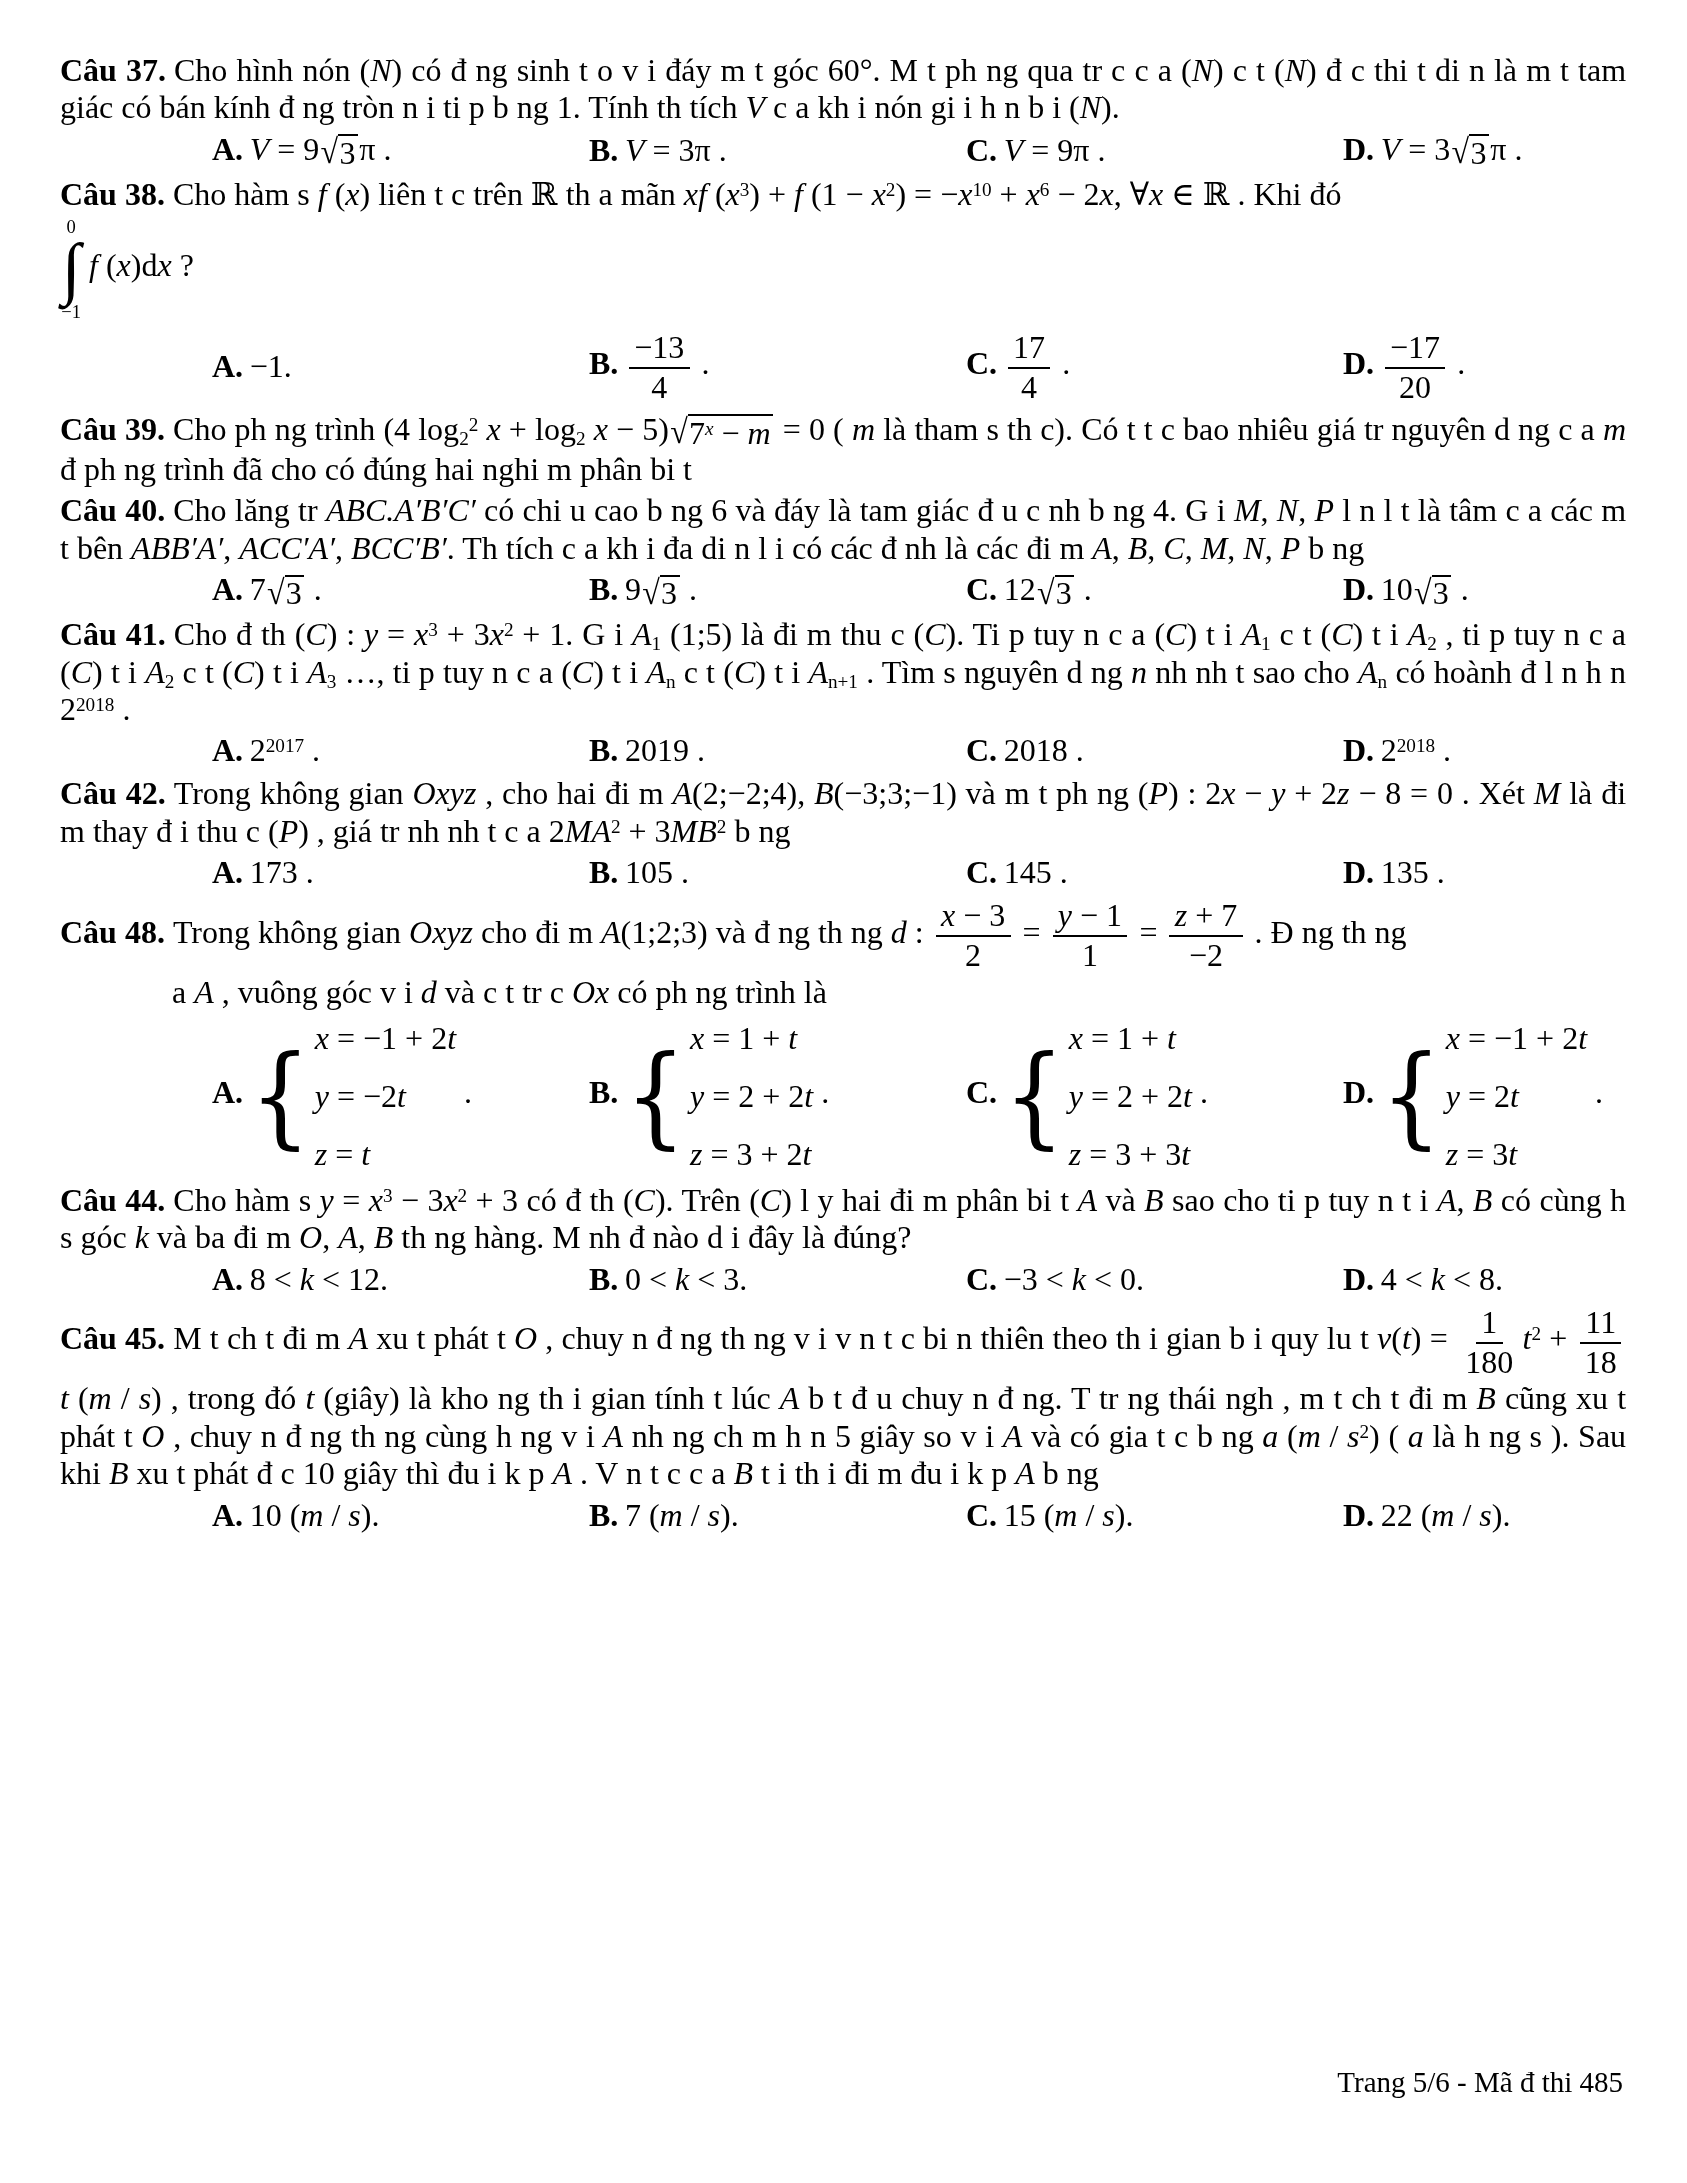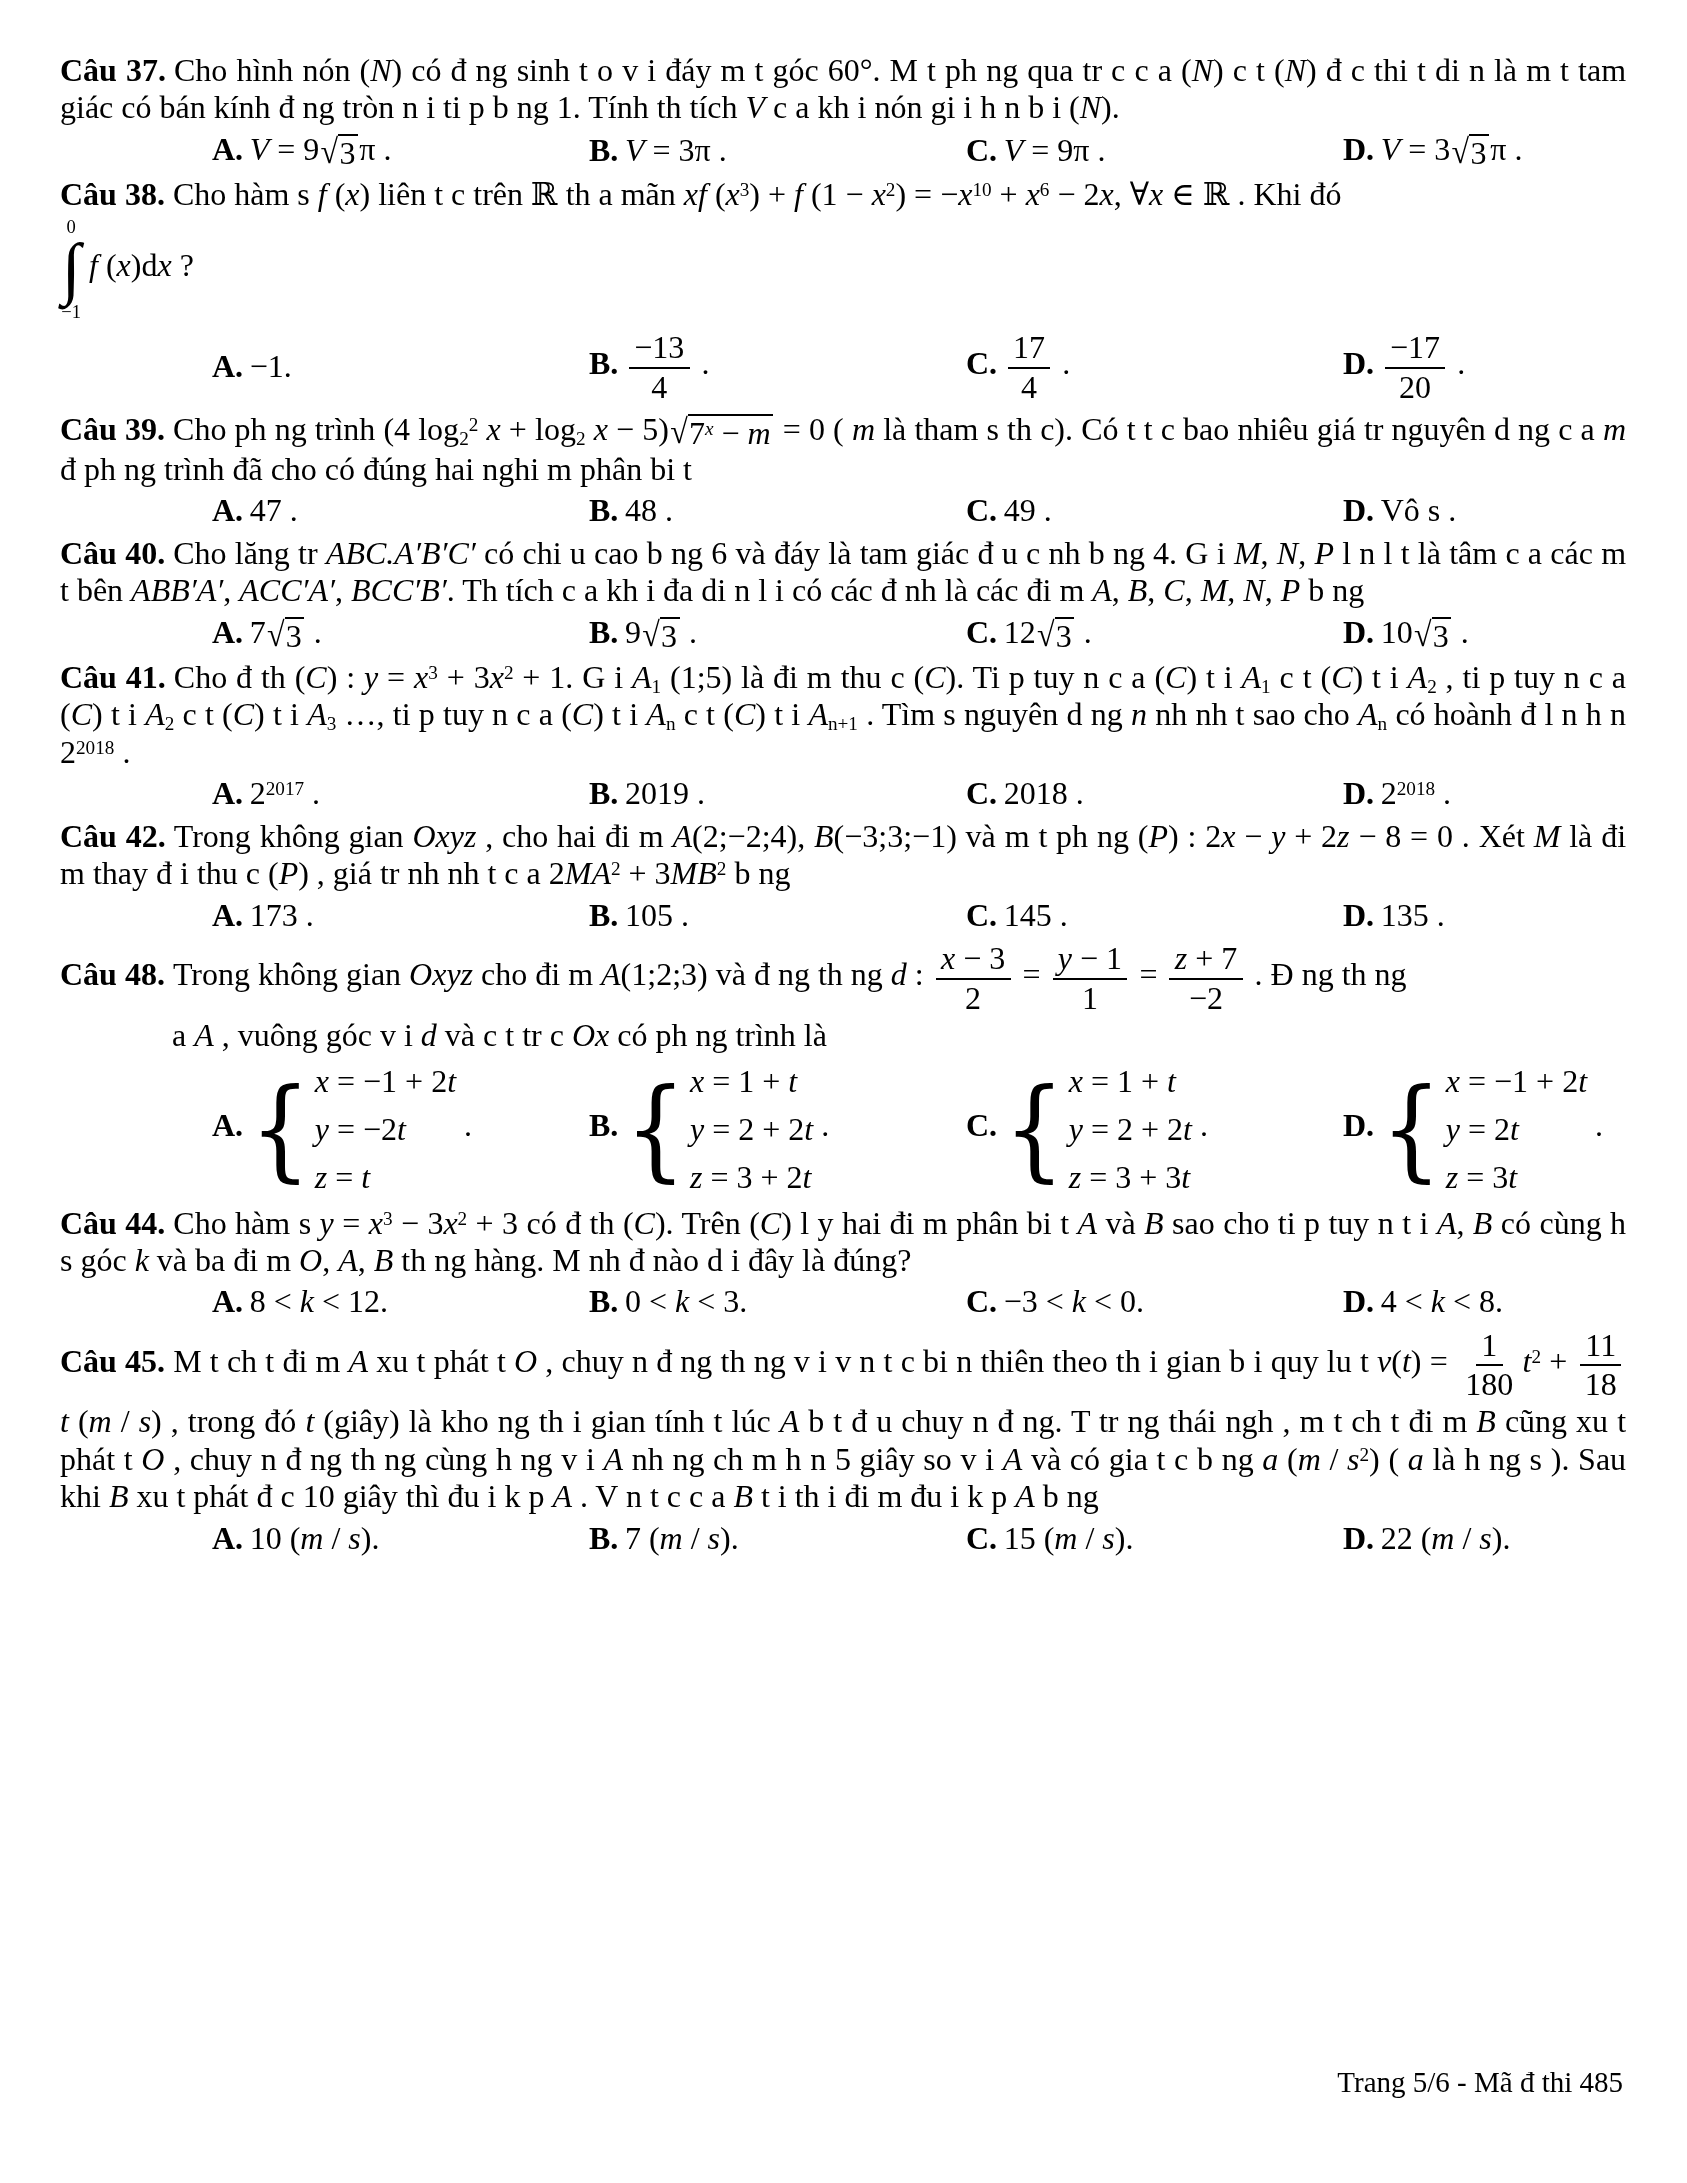--- a/index.html
+++ b/index.html
@@ -41,21 +41,21 @@
   .frac .den { display: block; padding: 2px 5.3px 0; }
   .sqrt { display: inline-flex; align-items: flex-start; vertical-align: middle; margin: 0 1.3px; line-height: 1.1; }
   .sqrt .radical { line-height: 1.05; transform: scaleY(1.08); transform-origin: top; }
   .sqrt .radicand { border-top: 2px solid #000; padding: 0.7px 2.6px 0 1.3px; line-height: 1.05; }
   .cases { display: inline-flex; align-items: center; vertical-align: middle; text-align: left; margin: 2.6px 0; }
   .cases-brace {
     font-family: "DejaVu Serif", serif;
     font-size: 300%; font-weight: 400; line-height: 1;
     margin-right: 4px; transform: scaleY(1.15); transform-origin: center;
   }
-  .cases-col { display: inline-flex; flex-direction: column; align-items: flex-start; gap: 8px; line-height: 1.25; }
+  .cases-col { display: inline-flex; flex-direction: column; align-items: flex-start; gap: 18px; line-height: 1.25; }
   .bigint { display: inline-flex; flex-direction: column; align-items: center; vertical-align: middle; line-height: 1; margin: 2.6px 8px 2.6px 1.3px; }
   .bigint .lim { font-size: 58%; line-height: 1.15; }
   .bigint .sym { font-size: 215%; line-height: 0.92; }
   .tab { display: inline-block; width: 112px; }
   .page-footer { position: absolute; right: 64px; bottom: 83px; font-size: 29px; }
 </style>
 </head>
 <body>
 
 <div class="page">
@@ -103,29 +103,20 @@
                 <span class="den">20</span>
               </span> .</span></div>
 </div>
   </section>
 
   <section class="question">
     <p class="q-body"><strong class="q-label">Câu 39.</strong><span class="q-text">Cho ph ng trình (4 log<sub>2</sub><sup>2</sup> <span class="mi">x</span> + log<sub>2</sub> <span class="mi">x</span> − 5)<span class="sqrt">
               <span class="radical">√</span>
               <span class="radicand">7<sup><span class="mi">x</span></sup> − <span class="mi">m</span></span>
             </span> = 0 ( <span class="mi">m</span> là tham s  th c). Có t t c  bao nhiêu giá tr  nguyên d ng c a <span class="mi">m</span> đ  ph ng trình đã cho có đúng hai nghi m phân bi t</span></p>
-    <div class="options">
-  <div class="option"><strong class="opt-label">A.</strong><span class="opt-text">47 .</span></div>
-
-  <div class="option"><strong class="opt-label">B.</strong><span class="opt-text">48 .</span></div>
-
-  <div class="option"><strong class="opt-label">C.</strong><span class="opt-text">49 .</span></div>
-
-  <div class="option"><strong class="opt-label">D.</strong><span class="opt-text">Vô s  .</span></div>
-</div>
   </section>
 
   <section class="question">
     <p class="q-body"><strong class="q-label">Câu 40.</strong><span class="q-text">Cho lăng tr  <span class="mi">ABC.A′B′C′</span> có chi u cao b ng 6 và đáy là tam giác đ u c nh b ng 4. G i <span class="mi">M</span>, <span class="mi">N</span>, <span class="mi">P</span> l n l  t là tâm c a các m t bên <span class="mi">ABB′A′</span>, <span class="mi">ACC′A′</span>, <span class="mi">BCC′B′</span>. Th  tích c a kh i đa di n l i có các đ nh là các đi m <span class="mi">A</span>, <span class="mi">B</span>, <span class="mi">C</span>, <span class="mi">M</span>, <span class="mi">N</span>, <span class="mi">P</span> b ng</span></p>
     <div class="options">
   <div class="option"><strong class="opt-label">A.</strong><span class="opt-text">7<span class="sqrt">
                 <span class="radical">√</span>
                 <span class="radicand">3</span>
               </span> .</span></div>
 

